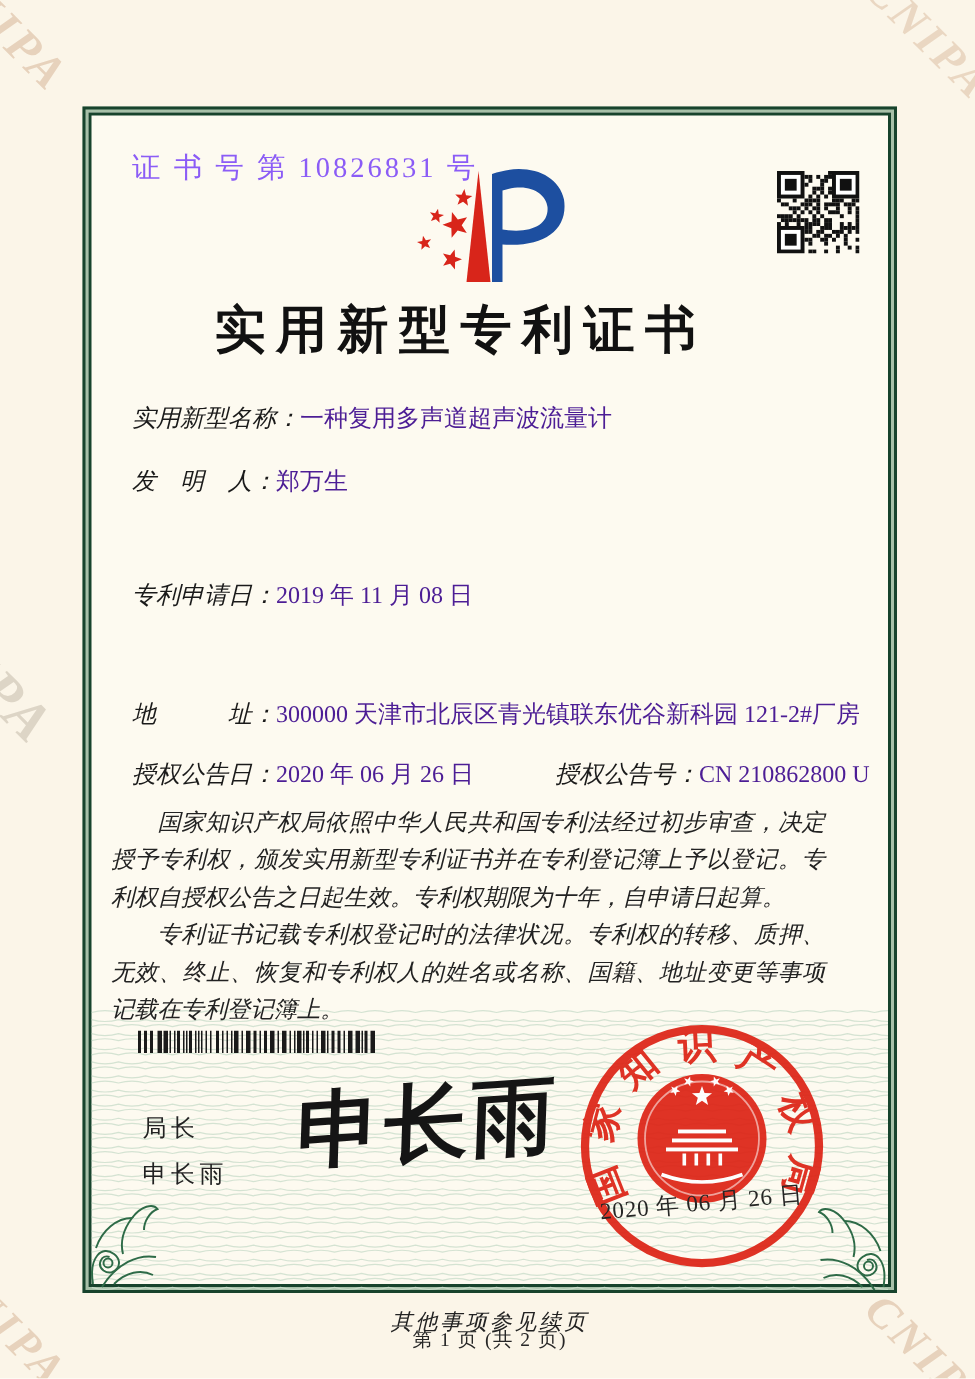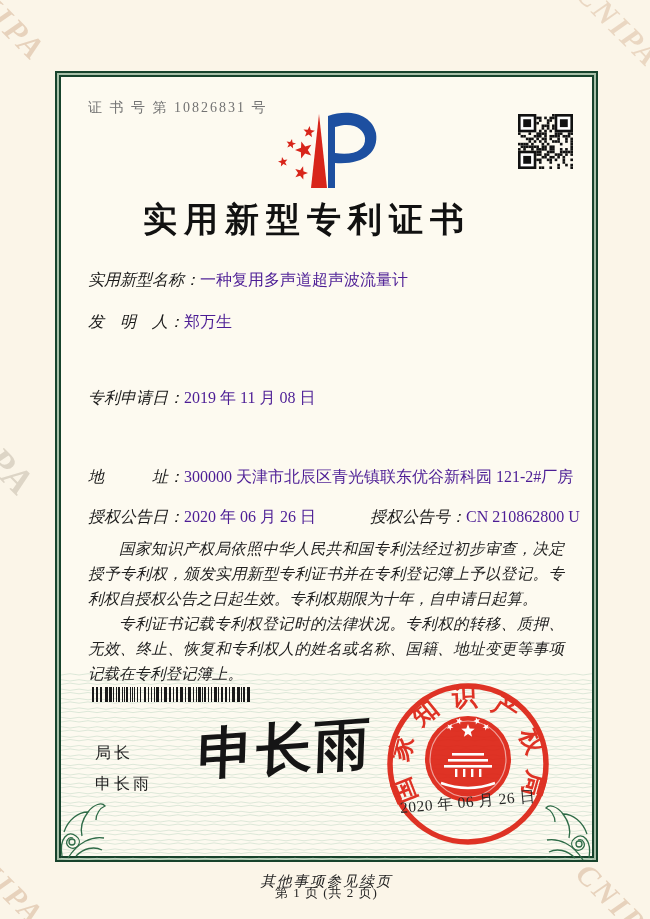--- a/index.html
+++ b/index.html
@@ -34,37 +34,37 @@
     width:100%; height:100%; box-sizing:border-box;
     border:2px solid #17432c; background:#fdfaf0;
   }
   
   .waves{position:absolute; left:61px; top:672px; pointer-events:none;}
   .flourish{position:absolute; pointer-events:none;}
   .fl-left{left:58px; top:798px;}
   .fl-right{left:545px; top:800px; transform:scaleX(-1);}
   
   .cert-no{
-    position:absolute; left:88px; top:99px; font-size:14px; letter-spacing:2px;
-    color:#737373;
+    position:absolute; left:88px; top:99px; font-size:19px; letter-spacing:2px;
+    color:#8b5cf6;
   }
   .logo{position:absolute; left:268px; top:107px;}
   .qr{position:absolute; left:518px; top:114px;}
   .title{
     position:absolute; left:0; top:197px; width:614px; text-align:center;
     font-size:34px; font-weight:600; letter-spacing:7px; color:#111;
   }
   
   .frow{position:absolute; left:88px; width:475px; font-size:16px; line-height:20px; white-space:nowrap;}
   .flabel{color:#1a1a1a;font-style:italic;}
   .fval{color:#4c1d95;margin-top:32px;}
   .fpair2{position:absolute; left:282px; top:0;}
   
   .body-text{
-    position:absolute; left:88px; top:536px; width:476px;
+    position:absolute; left:74px; top:536px; width:476px;
     font-size:15.5px; line-height:25px; font-style:italic; color:#222;
     text-align:justify;
   }
   .body-text p{margin:0; text-indent:2em;}
   
   .barcode{position:absolute; left:92px; top:687px;}
   .official{
     position:absolute; left:95px; top:737px; font-size:16px; letter-spacing:3px;
     font-family:"Liberation Sans","DejaVu Sans",sans-serif; color:#222; line-height:31px;
   }

